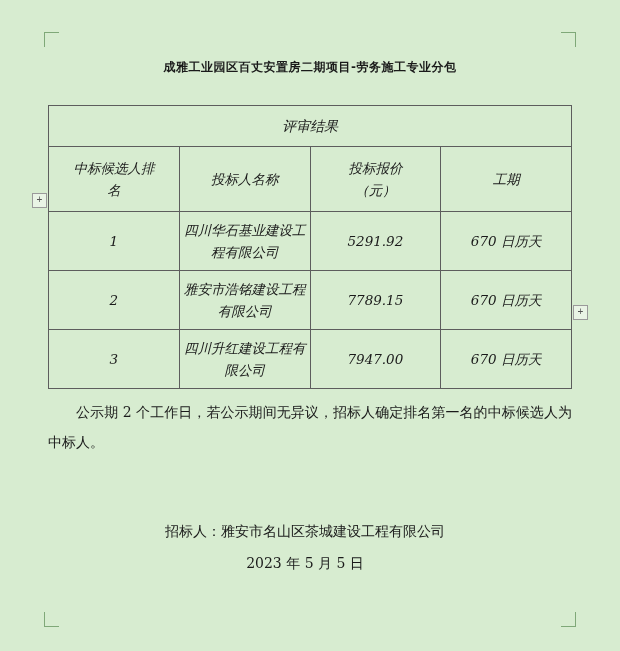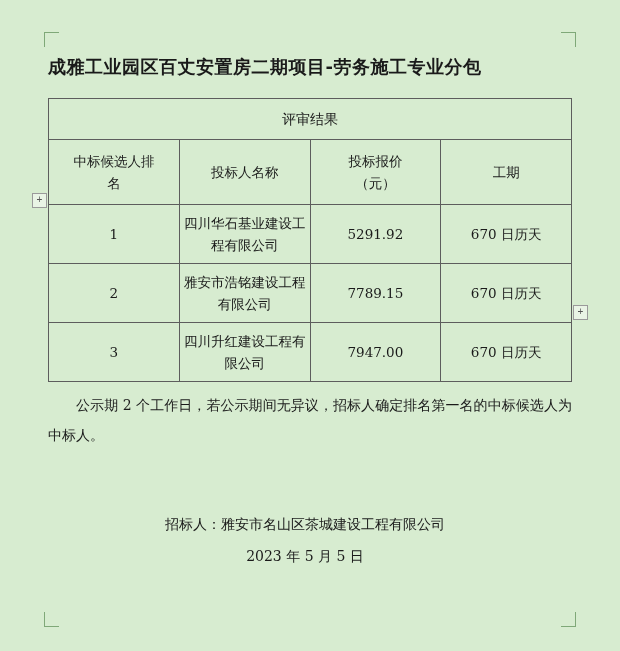--- a/index.html
+++ b/index.html
@@ -32,45 +32,47 @@
     border-color: #7fa878;
     border-style: solid;
     border-width: 0;
   }
   .mark.tl { left: 44px;  top: 32px;  border-left-width: 1px; border-top-width: 1px; }
   .mark.tr { right: 44px; top: 32px;  border-right-width: 1px; border-top-width: 1px; }
   .mark.bl { left: 44px;  bottom: 24px; border-left-width: 1px; border-bottom-width: 1px; }
   .mark.br { right: 44px; bottom: 24px; border-right-width: 1px; border-bottom-width: 1px; }
 
   h1.title {
-    font-size: 18px;
+    font-size: 12px;
     font-weight: bold;
+    text-align: center;
     line-height: 30px;
     margin: 12px 0 0 0;
     letter-spacing: 0.5px;
   }
   h1.title .line2 { display: block; }
 
   p.para {
     font-size: 14px;
     line-height: 30px;
     margin: 22px 0 6px 0;
     text-align: justify;
     text-indent: 28px;
   }
   p.para.after-table {
     margin: 8px 0 0 0;
   }
 
   table.results {
     width: 100%;
     border-collapse: collapse;
-    margin-top: 16px;
+    margin-top: 23px;
     background: transparent;
     table-layout: fixed;
+    font-style: italic;
   }
   table.results td, table.results th {
     border: 1px solid #5d5d5d;
     text-align: center;
     vertical-align: middle;
     font-size: 13.5px;
     font-weight: normal;
     padding: 7px 2px;
     line-height: 22px;
   }

